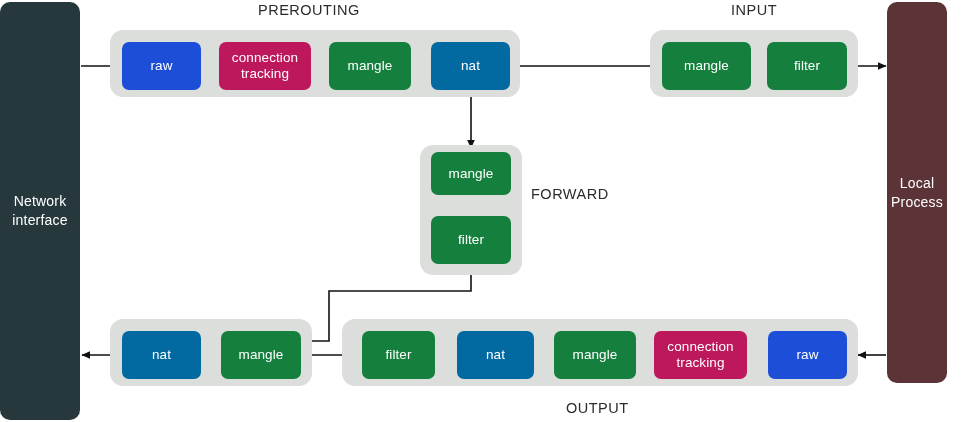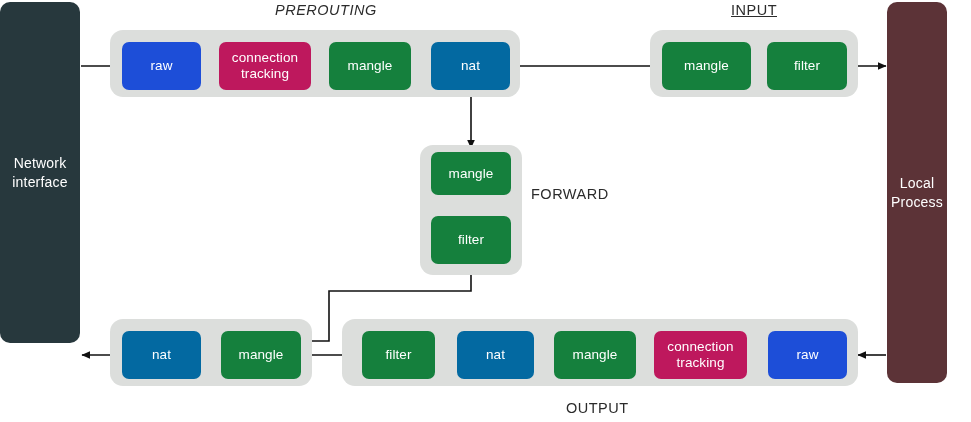--- a/index.html
+++ b/index.html
@@ -29,21 +29,21 @@
     text-align: center;
     color: #ffffff;
     font-size: 14px;
     line-height: 1.35;
     letter-spacing: .2px;
   }
   .endpoint .line { display: block; }
 
   #network-interface {
     left: 0px; top: 2px;
-    width: 80px; height: 341px;
+    width: 80px; height: 418px;
     background: #27383d;
   }
   #local-process {
     left: 887px; top: 2px;
     width: 60px; height: 381px;
     background: #5c3337;
   }
 
   
   .chain-group {
@@ -167,33 +167,33 @@
   </div>
 
   <div class="table-box t-mangle" style="left:329px; top:42px; width:82px; height:48px;">
     <span>mangle</span>
   </div>
 
   <div class="table-box t-nat" style="left:431px; top:42px; width:79px; height:48px;">
     <span>nat</span>
   </div>
 
-  <div class="chain-label" style="left:275px; top:2px;font-style:italic;">PREROUTING</div>
+  <div class="chain-label" style="left:258px; top:2px;">PREROUTING</div>
 
   <div class="chain-group" style="left:650px; top:30px; width:208px; height:67px;"></div>
 
   <div class="table-box t-mangle" style="left:662px; top:42px; width:89px; height:48px;">
     <span>mangle</span>
   </div>
 
   <div class="table-box t-filter" style="left:767px; top:42px; width:80px; height:48px;">
     <span>filter</span>
   </div>
 
-  <div class="chain-label" style="left:731px; top:2px;text-decoration:underline;">INPUT</div>
+  <div class="chain-label" style="left:731px; top:2px;">INPUT</div>
 
   <div class="chain-group" style="left:420px; top:145px; width:102px; height:130px;"></div>
 
   <div class="table-box t-mangle" style="left:431px; top:152px; width:80px; height:43px;">
     <span>mangle</span>
   </div>
 
   <div class="table-box t-filter" style="left:431px; top:216px; width:80px; height:48px;">
     <span>filter</span>
   </div>

